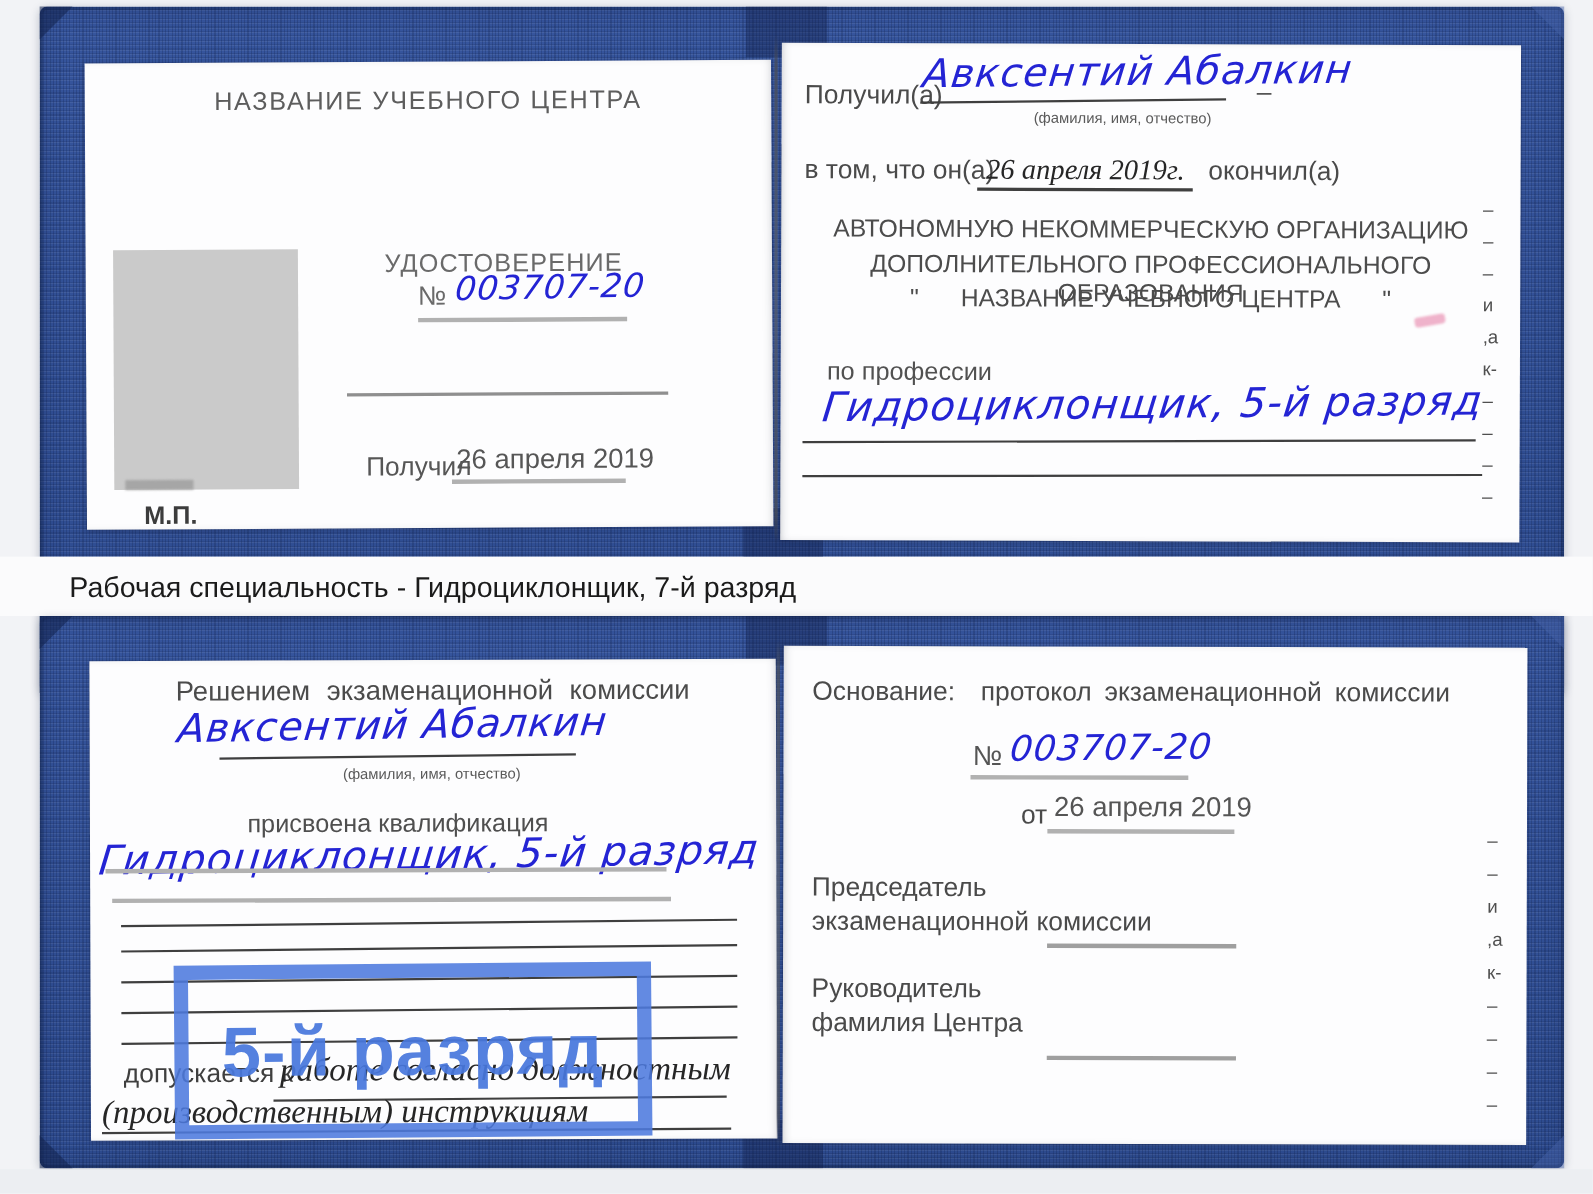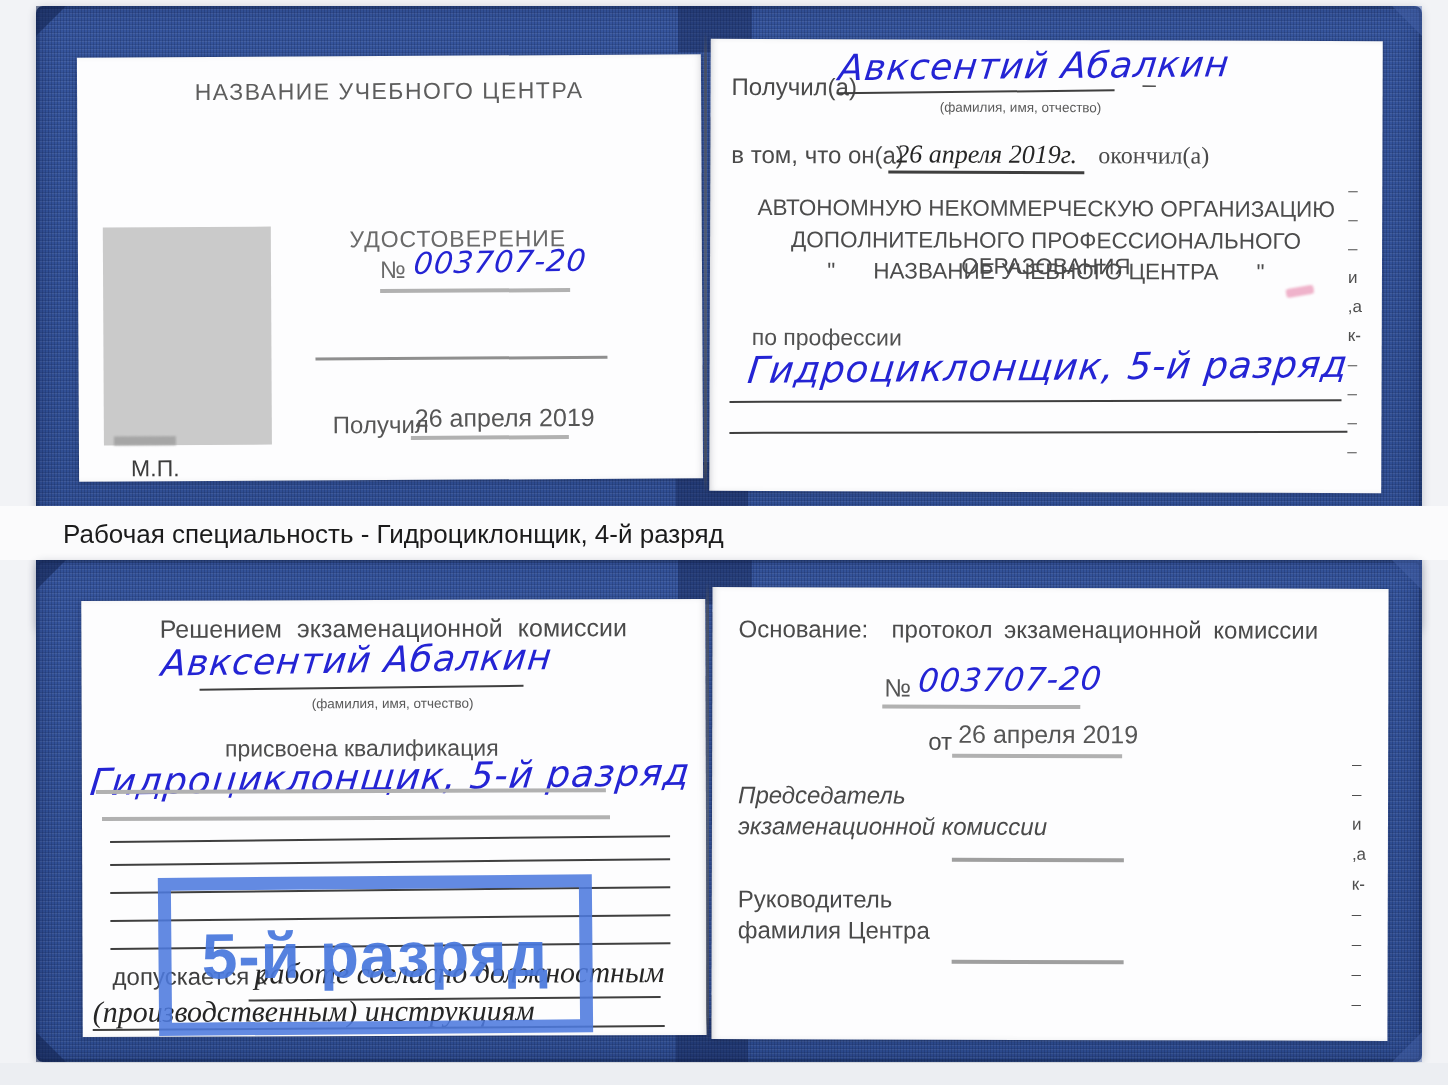--- a/index.html
+++ b/index.html
@@ -84,34 +84,34 @@
       <div class="t center" style="left:0;top:22px;width:100%;font-size:23px;letter-spacing:1.5px;color:#5d5d5d;">НАЗВАНИЕ УЧЕБНОГО ЦЕНТРА</div>
       <div class="photo" style="left:25px;top:170px;width:168px;height:218px;"></div>
       <div class="t" style="left:240px;top:170px;width:280px;text-align:center;font-size:23px;letter-spacing:1px;color:#6a6a6a;">УДОСТОВЕРЕНИЕ</div>
       <div class="t" style="left:302px;top:200px;font-size:24px;color:#6a6a6a;">№</div>
       <div class="t hw" style="left:334px;top:190px;font-size:30px;">003707-20</div>
       <div class="ln" style="left:302px;top:233px;width:190px;"></div>
       <div class="ln mid" style="left:237px;top:301px;width:292px;"></div>
       <div class="t" style="left:254px;top:355px;font-size:24px;color:#565656;">Получил</div>
       <div class="t" style="left:336px;top:348px;font-size:25px;color:#565656;">26 апреля 2019</div>
       <div class="ln" style="left:332px;top:380px;width:158px;"></div>
-      <div class="t" style="left:52px;top:398px;font-size:23px;color:#3c3c3c;">М.П.</div>
+      <div class="t" style="left:52px;top:398px;font-size:23px;color:#3c3c3c;font-weight:bold;">М.П.</div>
     </div>
 
     <div class="page right-page" style="left:674px;top:34px;width:672px;height:452px;transform:rotate(0.2deg);">
       <div class="t" style="left:21px;top:34px;font-size:24px;color:#4a4a4a;">Получил(а)</div>
       <div class="t hw" style="left:126px;top:8px;font-size:36px;">Авксентий Абалкин</div>
       <div class="ln dark" style="left:126px;top:53px;width:278px;transform:rotate(-0.8deg);"></div>
       <div class="t" style="left:432px;top:30px;font-size:24px;color:#555;">–</div>
       <div class="t hint" style="left:180px;top:60px;width:260px;text-align:center;">(фамилия, имя, отчество)</div>
 
       <div class="t" style="left:21px;top:102px;font-size:24px;color:#4a4a4a;">в том, что он(а)</div>
       <div class="t serif-it" style="left:186px;top:100px;font-size:26px;">26 апреля 2019г.</div>
       <div class="ln dark" style="left:178px;top:131px;width:196px;height:3px;"></div>
-      <div class="t" style="left:388px;top:102px;font-size:24px;color:#4a4a4a;font-family:Liberation Serif, serif;">окончил(а)</div>
+      <div class="t" style="left:388px;top:102px;font-size:24px;color:#4a4a4a;">окончил(а)</div>
 
       <div class="t center" style="left:0;top:156px;width:100%;font-size:22.5px;color:#4c4c4c;">АВТОНОМНУЮ НЕКОММЕРЧЕСКУЮ ОРГАНИЗАЦИЮ</div>
       <div class="t center" style="left:0;top:188px;width:100%;font-size:22.5px;color:#4c4c4c;">ДОПОЛНИТЕЛЬНОГО ПРОФЕССИОНАЛЬНОГО ОБРАЗОВАНИЯ</div>
       <div class="t center" style="left:0;top:219px;width:100%;font-size:22.5px;color:#4c4c4c;">
         <span>"</span><span style="margin:0 38px;">НАЗВАНИЕ УЧЕБНОГО ЦЕНТРА</span><span>"</span>
       </div>
       <div class="artifact" style="left:576px;top:246px;width:28px;height:9px;"></div>
 
       <div class="t" style="left:42px;top:285px;font-size:23px;color:#515151;">по профессии</div>
       <div class="t hw" style="left:36px;top:310px;font-size:37px;">Гидроциклонщик, 5-й разряд</div>
@@ -129,21 +129,21 @@
           <span>–</span>
           <span>–</span>
           <span>–</span>
         </div>
     </div>
 
     <div class="crease" style="left:668px;top:26px;height:462px;"></div>
   </div>
 
   <div class="caption-band" style="top:506px;height:54px;">
-    <div class="t" style="left:63px;top:13px;font-size:26px;color:#1b1b1b;">Рабочая специальность - Гидроциклонщик, 4-й разряд</div>
+    <div class="t" style="left:63px;top:13px;font-size:26px;color:#1b1b1b;">Рабочая специальность - Гидроциклонщик, 7-й разряд</div>
   </div>
 
   <div class="cover" style="left:36px;top:560px;width:1386px;height:502px;">
     <div class="fold tl"></div>
     <div class="fold tr"></div>
     <div class="fold bl"></div>
     <div class="fold br"></div>
     <div class="spine-tab" style="left:642px;top:0;width:74px;height:44px;"></div>
     <div class="spine-tab" style="left:640px;top:458px;width:72px;height:44px;"></div>
 
@@ -181,21 +181,21 @@
         <span>протокол экзаменационной комиссии</span>
       </div>
       <div class="t" style="left:172px;top:86px;font-size:25px;color:#555;">№</div>
       <div class="t hw" style="left:204px;top:74px;font-size:32px;">003707-20</div>
       <div class="ln" style="left:170px;top:117px;width:198px;"></div>
 
       <div class="t" style="left:216px;top:140px;font-size:24px;color:#4a4a4a;text-align:right;">от</div>
       <div class="t" style="left:246px;top:132px;font-size:25px;color:#555;">26 апреля 2019</div>
       <div class="ln" style="left:240px;top:166px;width:170px;"></div>
 
-      <div class="t" style="left:26px;top:192px;width:334px;font-size:24px;line-height:31px;color:#4a4a4a;white-space:normal;font-style:italic;">Председатель экзаменационной комиссии</div>
+      <div class="t" style="left:26px;top:204px;width:334px;font-size:24px;line-height:31px;color:#4a4a4a;white-space:normal;">Председатель экзаменационной комиссии</div>
       <div class="ln" style="left:240px;top:270px;width:172px;background:#9f9f9f;"></div>
 
       <div class="t" style="left:26px;top:296px;width:262px;font-size:24px;line-height:31px;color:#4a4a4a;white-space:normal;">Руководитель фамилия Центра</div>
       <div class="ln" style="left:240px;top:372px;width:172px;background:#9f9f9f;"></div>
 
       <div class="frag-col" style="left:640px;top:168px;gap:14px;">
           <span>–</span>
           <span>–</span>
           <span>и</span>
           <span>,а</span>

